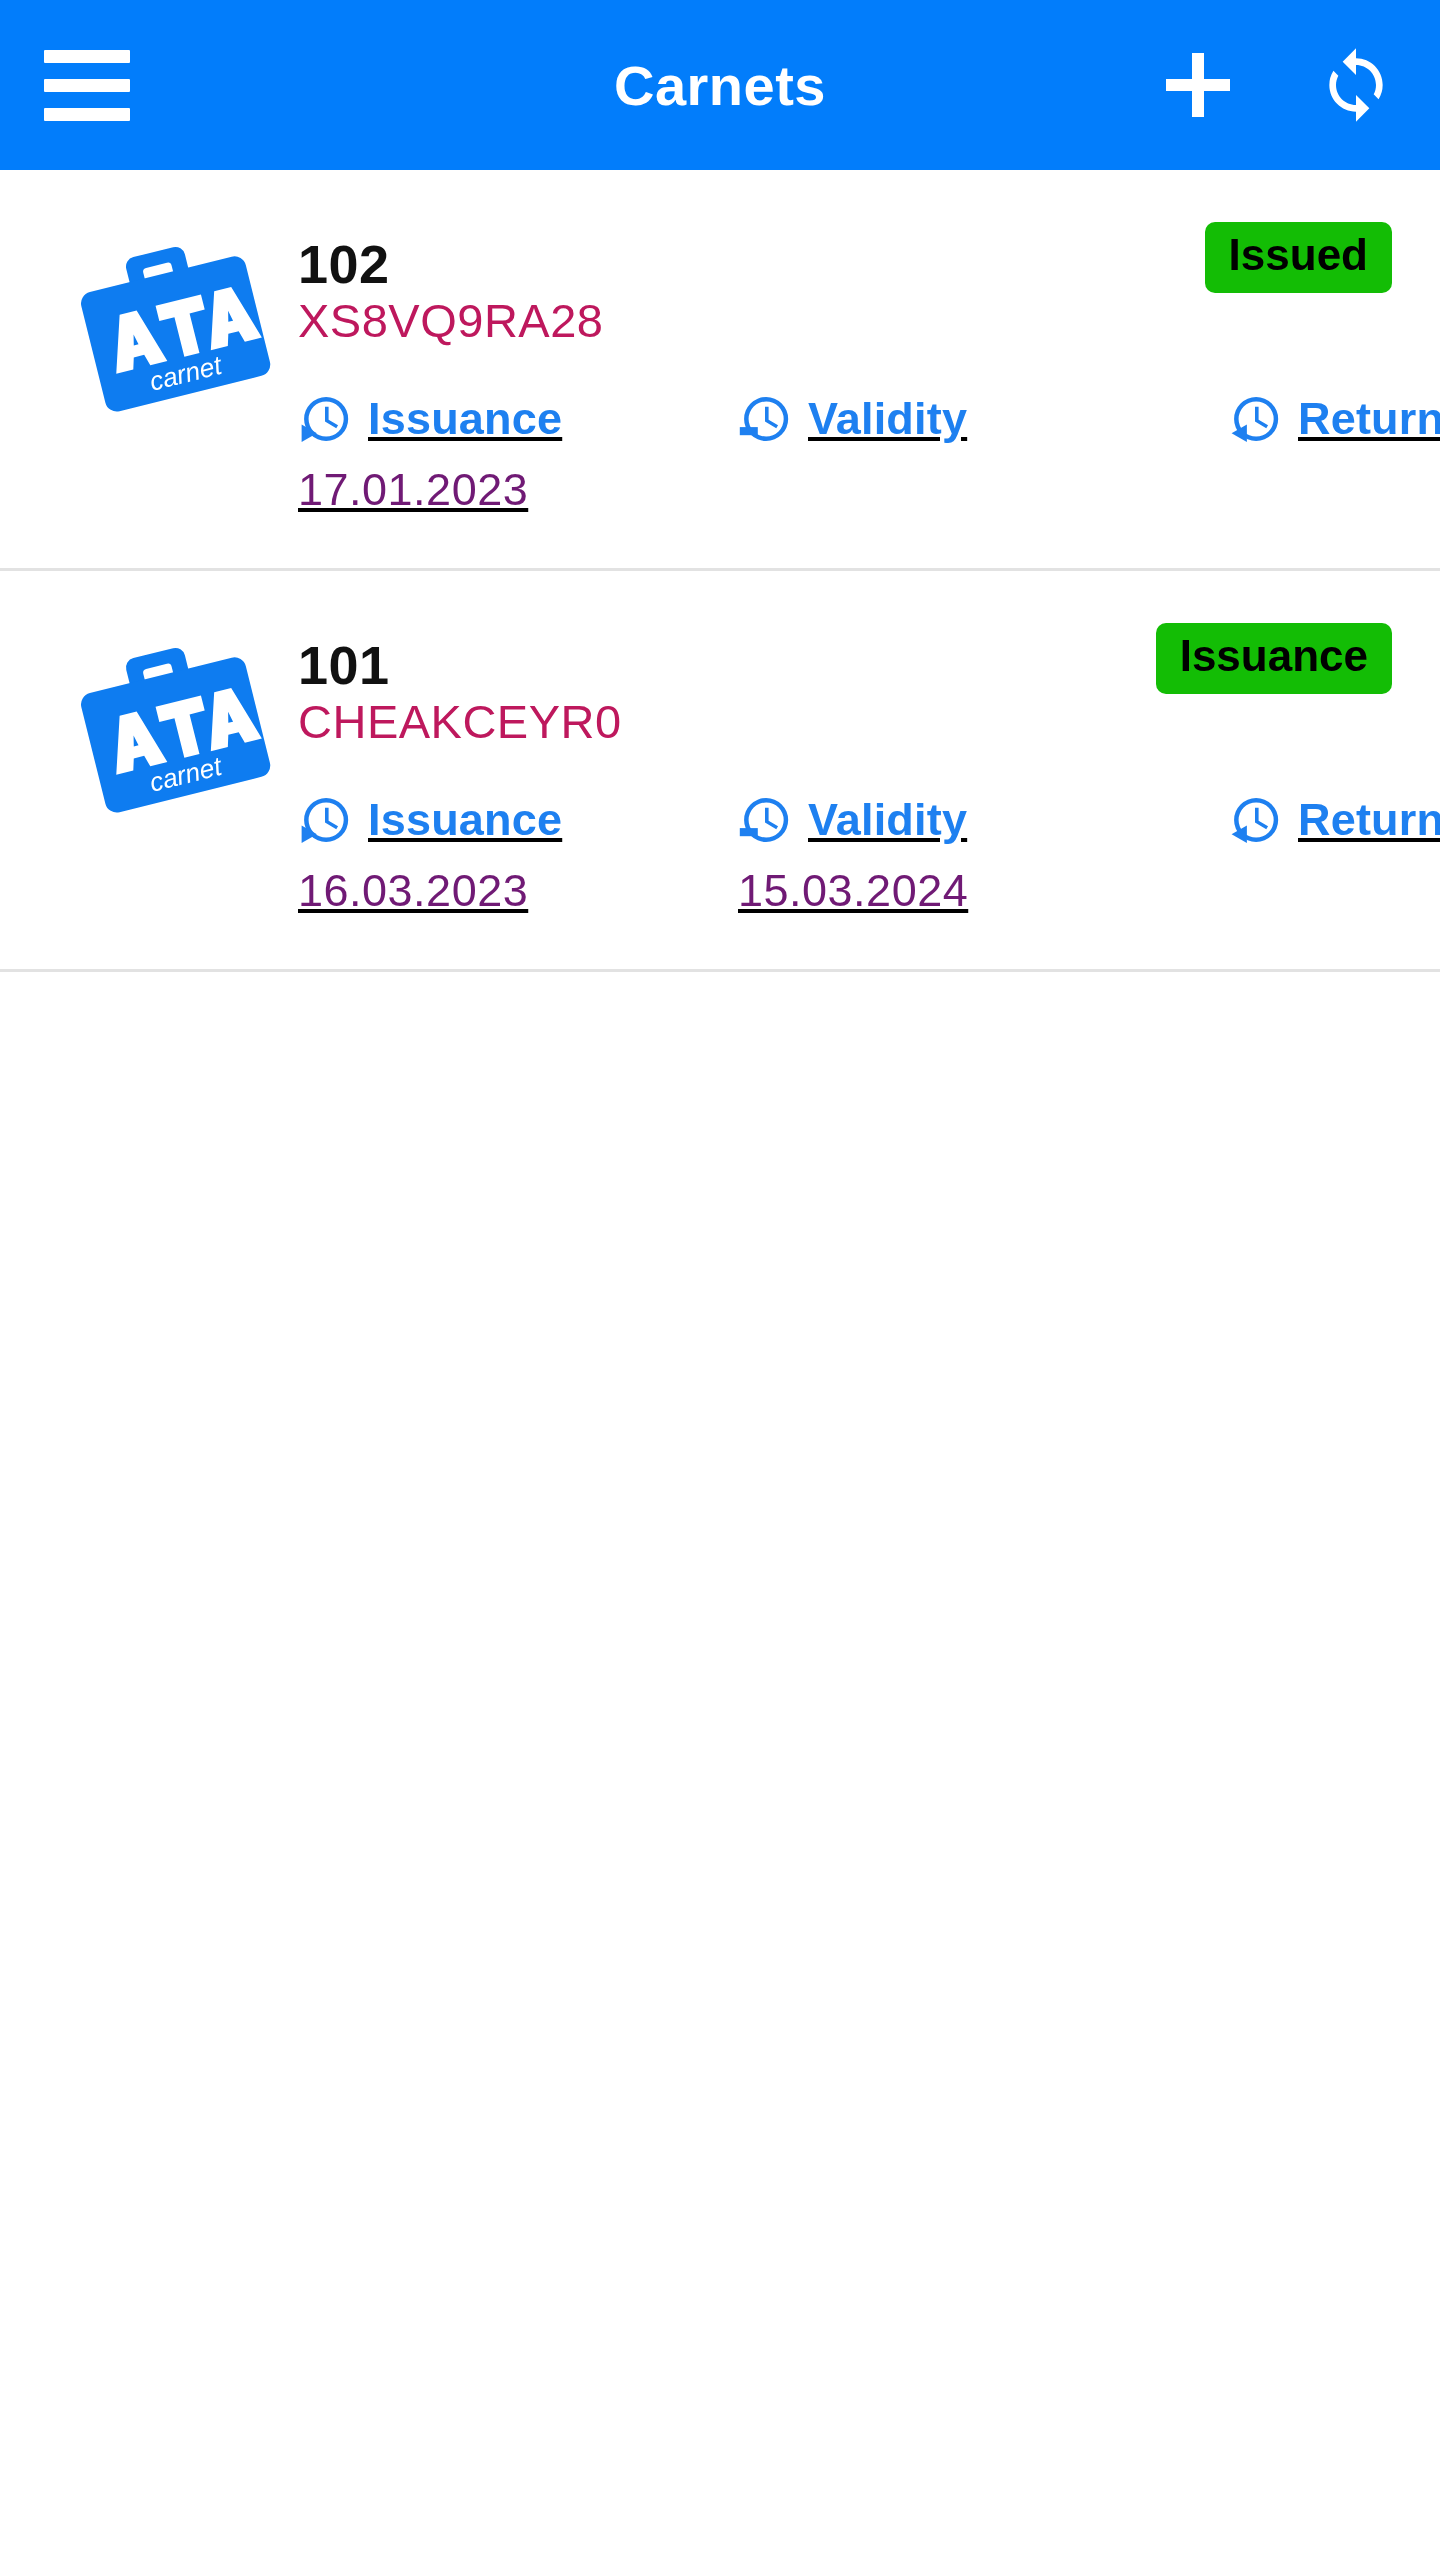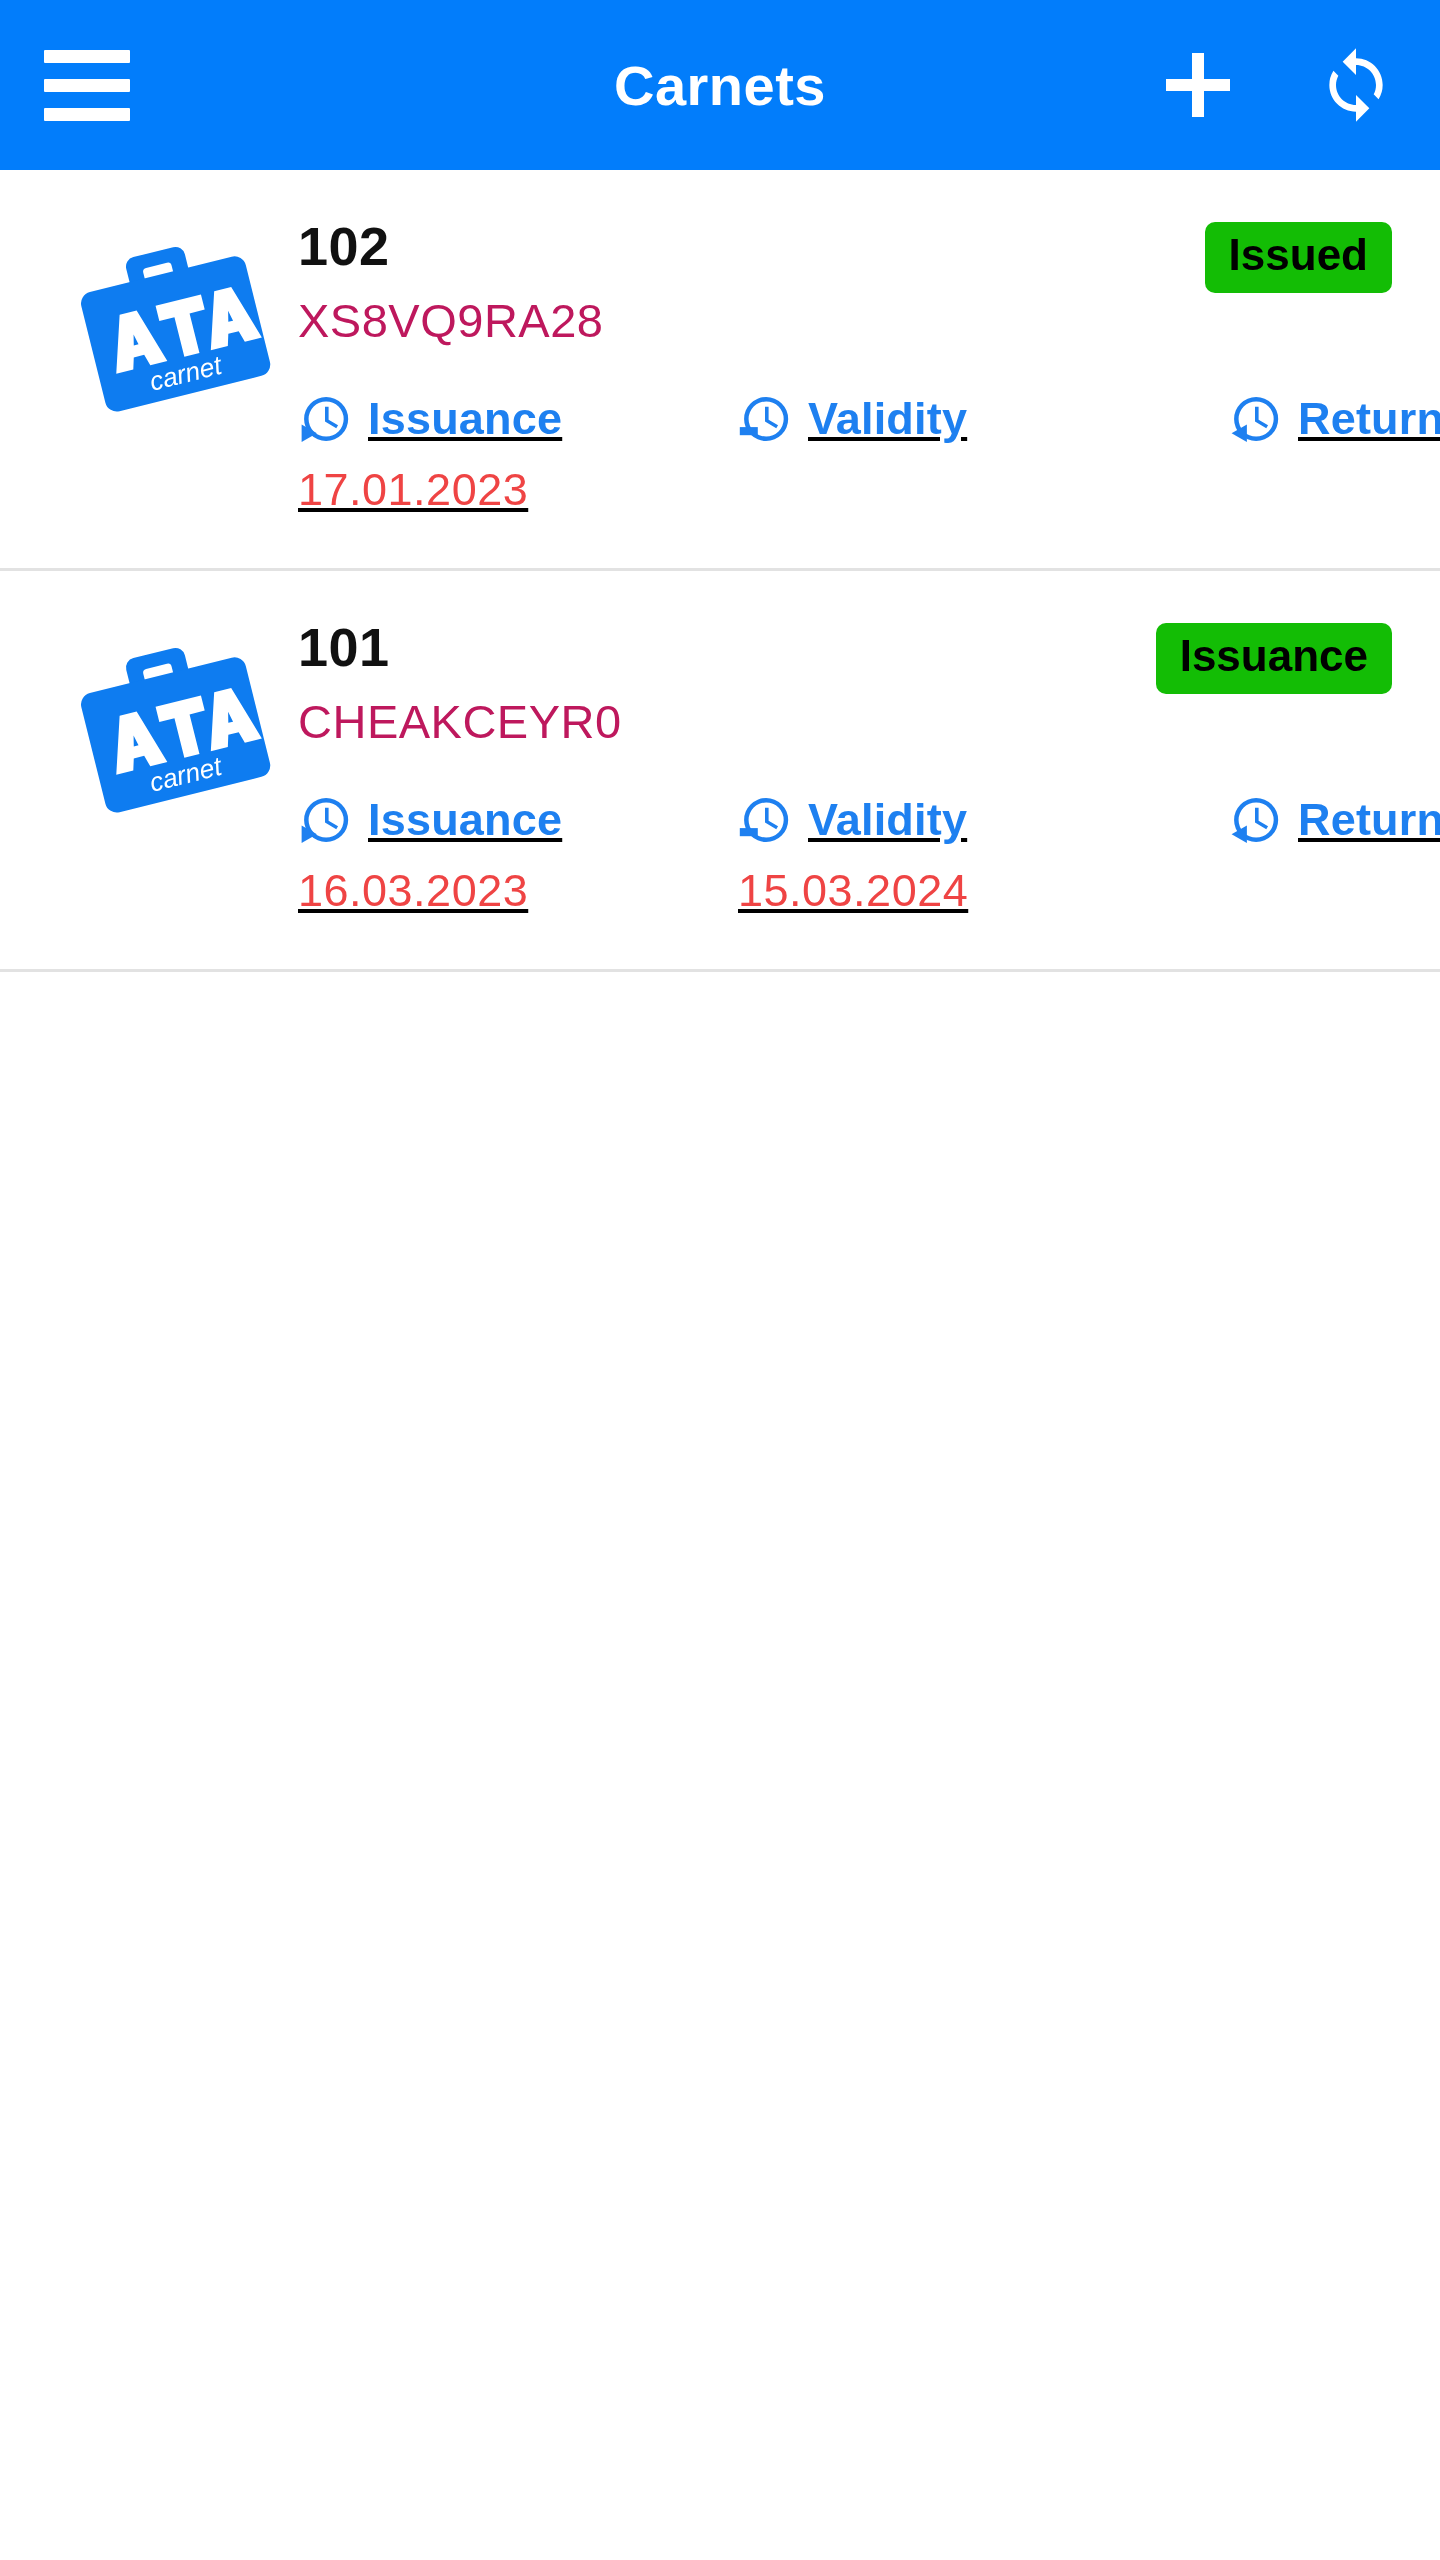--- a/index.html
+++ b/index.html
@@ -76,21 +76,21 @@
     padding-top:14px;
     display:flex;
     justify-content:center;
   }
   .ata-logo { width:205px; height:190px; display:block; }
 
   .info-cell { flex:1 1 auto; min-width:0; padding-top:4px; }
 
   .row-top {
     display:flex;
-    align-items:flex-start;
+    align-items:flex-end;
     justify-content:space-between;
     gap:8px;
   }
   .carnet-number {
     font-size:54px;
     font-weight:bold;
     color:#111111;
     line-height:1.05;
     letter-spacing:0.5px;
   }
@@ -125,21 +125,21 @@
   }
   .clock-icon { width:54px; height:54px; flex:0 0 54px; display:block; }
   .date-label {
     color:#1E80F0;
     font-size:45px;
     font-weight:bold;
     letter-spacing:0.2px;
   }
   .date-value {
     font-size:45px;
-    color:#ef4444;
+    color:#701a75;
     margin-top:18px;
     letter-spacing:0.5px;
   }
   .date-value:empty { min-height:1px; }
 
   .filler { flex:1 1 auto; background:#ffffff; }
 </style>
 </head>
 <body>
 

